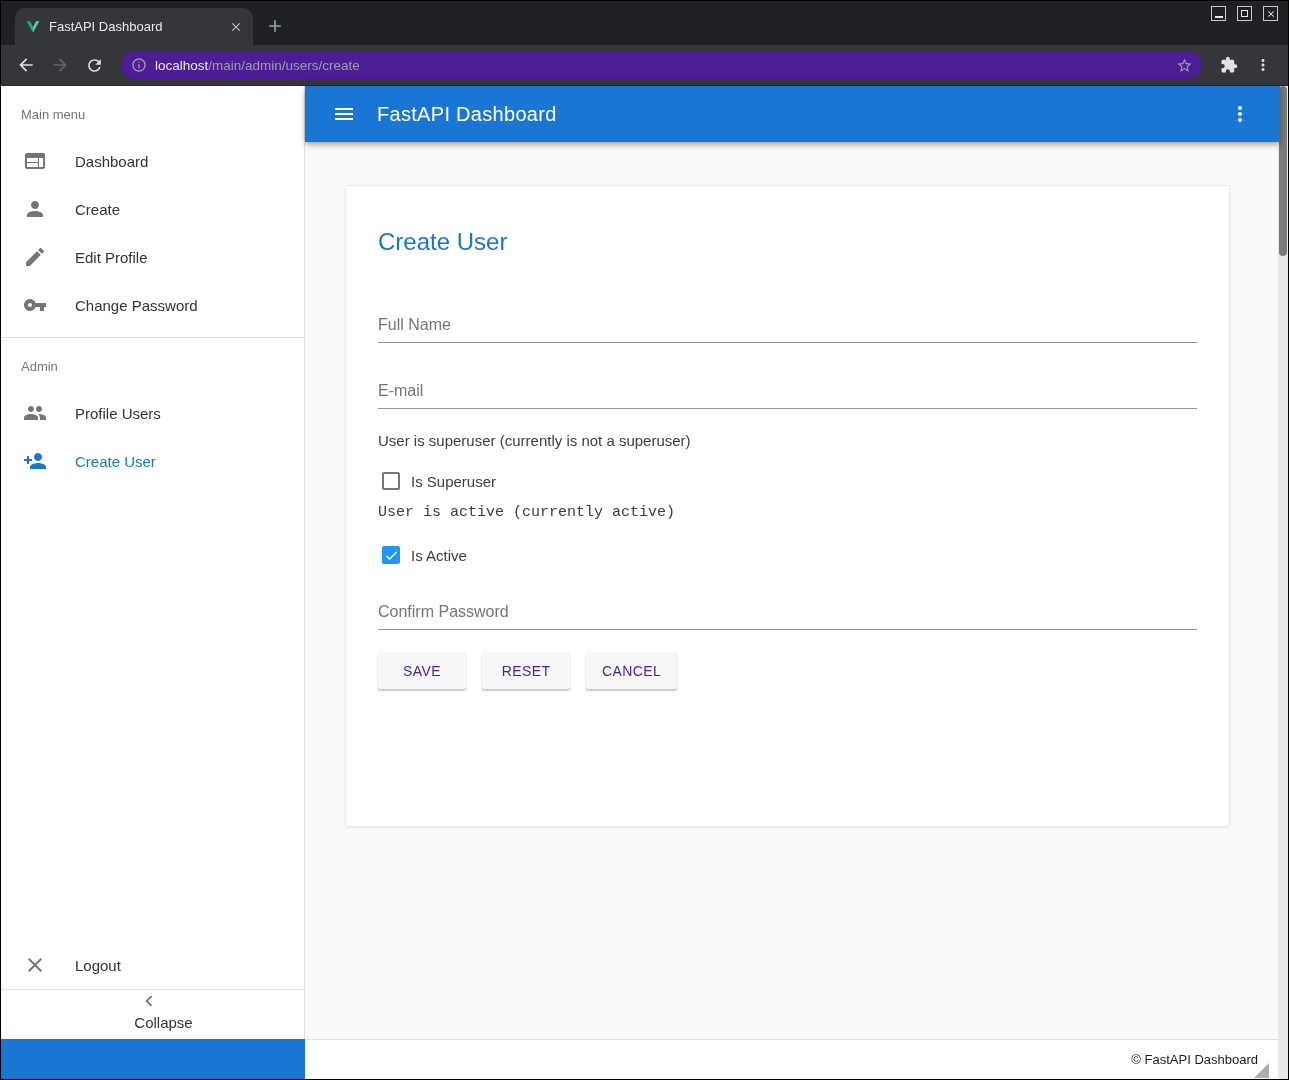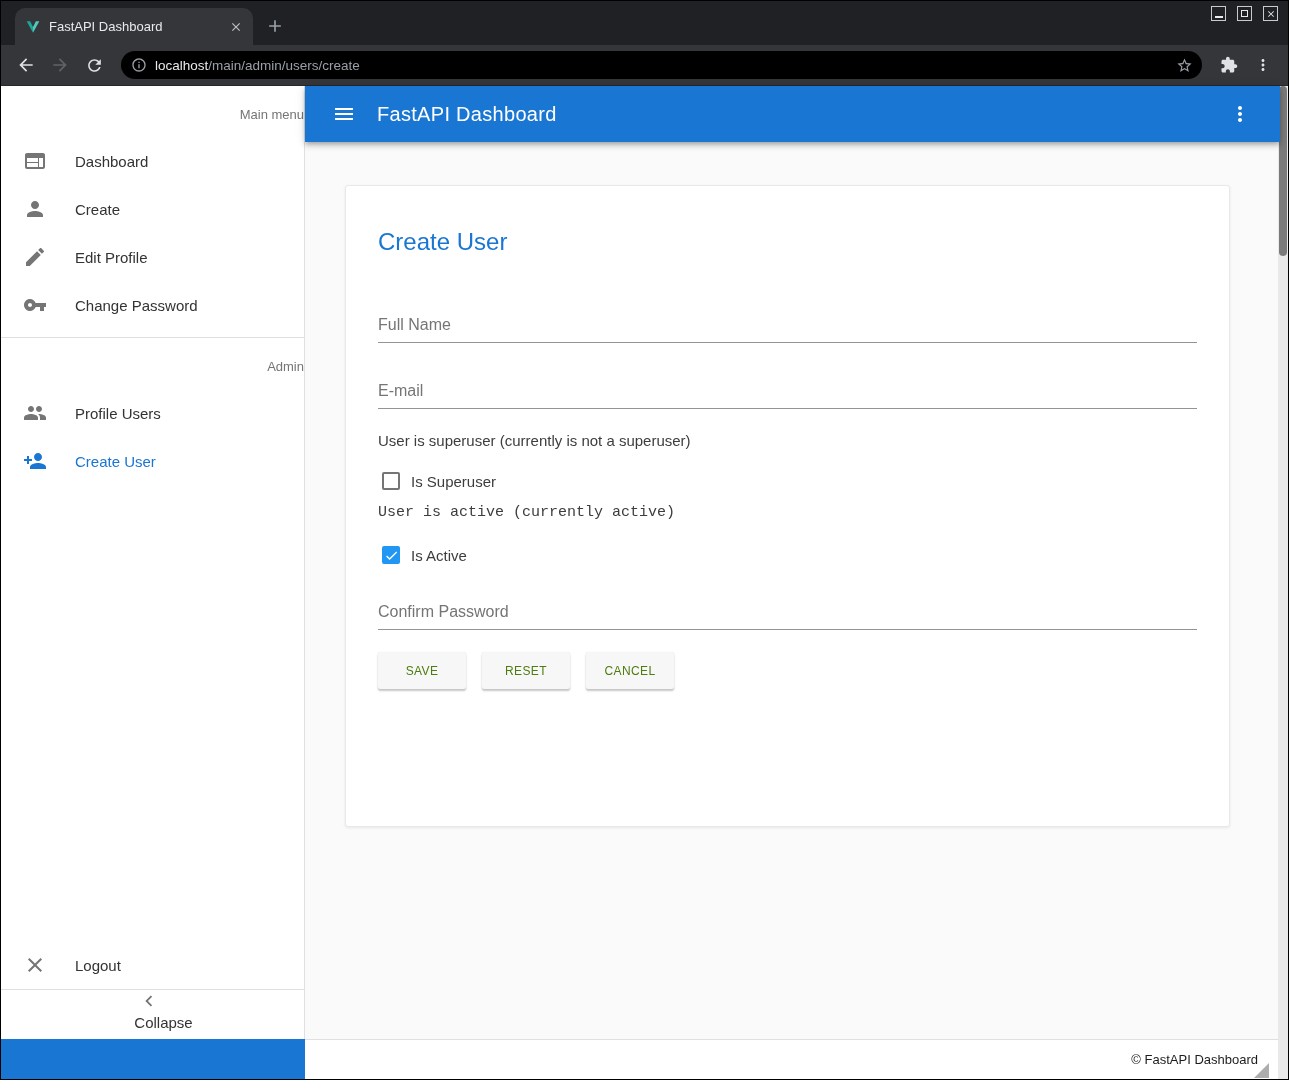--- a/index.html
+++ b/index.html
@@ -27,33 +27,33 @@
   .wc-max-glyph { width:7px; height:7px; border:1px solid #e8eaed; }
 
   .toolbar {
     position:absolute; top:44px; left:0; width:100%; height:41px; background:#35363a;
     display:flex; align-items:center; padding:0 10px; gap:4px;
     border-bottom:1px solid #26282b;
   }
   .tbtn { width:30px; height:30px; flex:none; display:flex; align-items:center; justify-content:center; color:#dfe1e5; border-radius:50%; }
   .tbtn.disabled { color:#5f6368; }
   .omnibox {
-    flex:1; height:28px; background:#000000; border-radius:14px;
+    flex:1; height:28px; background:#4c1d95; border-radius:14px;
     display:flex; align-items:center; padding:0 4px 0 10px; margin:0 8px;
   }
   .omni-info { color:#9aa0a6; flex:none; display:flex; align-items:center; }
   .omni-text { flex:1; font-size:13.5px; margin-left:8px; white-space:nowrap; overflow:hidden; }
   .omni-host { color:#e8eaed; }
   .omni-path { color:#9aa0a6; }
   .omni-star { color:#9aa0a6; width:28px; height:28px; flex:none; display:flex; align-items:center; justify-content:center; }
 
   
   .sidebar {
     position:absolute; top:85px; left:0; width:304px; height:955px;
-    background:#fff; border-right:1px solid #e0e0e0;text-align:right;
+    background:#fff; border-right:1px solid #e0e0e0;
   }
   .side-header { font-size:13px; color:#757575; padding:21px 0 15px 20px; }
   .side-item { height:48px; display:flex; align-items:center; padding-left:22px; color:#333; font-size:15px; cursor:pointer; }
   .side-item .sicon { width:24px; height:24px; color:#757575; margin-right:28px; flex:none; }
   .side-item.active { color:#1976d2; }
   .side-item.active .sicon { color:#1976d2; }
   .side-divider { border-top:1px solid #e0e0e0; margin-top:8px; }
   .sidebar-bottom { position:absolute; left:0; bottom:0; width:100%; }
   .collapse-row { border-top:1px solid #e0e0e0; height:52px;flex-direction:column; }
 
@@ -88,21 +88,21 @@
   .cb1 { margin-top:23px; } .cb2 { margin-top:25px; }
   .cbox { width:18px; height:18px; border:2px solid #757575; border-radius:2px; flex:none; }
   .cbox.checked { border:none; background:#2196f3; display:flex; align-items:center; justify-content:center; }
   .cbrow-label { margin-left:11px; font-size:15px; color:#3d3d3d; }
 
   .btnrow { margin-top:22px; display:flex; gap:16px; }
   .btn {
     min-width:88px; height:37px; padding:0 16px;
     background:#f7f7f7; border:none; border-radius:2px;
     box-shadow:0 2px 2px rgba(0,0,0,.22), 0 0 1px rgba(0,0,0,.14);
-    font-family:inherit; font-size:12px; font-weight:500; color:#4d7c0f; letter-spacing:.4px;
+    font-family:inherit; font-size:14px; font-weight:500; color:#4c1d95; letter-spacing:.4px;
     cursor:pointer;
   }
 
   .footer-blue { position:absolute; bottom:0; left:0; width:304px; height:40px; background:#1976d2; }
   .footer {
     position:absolute; bottom:0; left:304px; width:975px; height:40px;
     background:#fff; border-top:1px solid #e0e0e0;
     display:flex; align-items:center; justify-content:flex-end;
     padding-right:22px; font-size:13px; color:#1d1d1d;
   }

